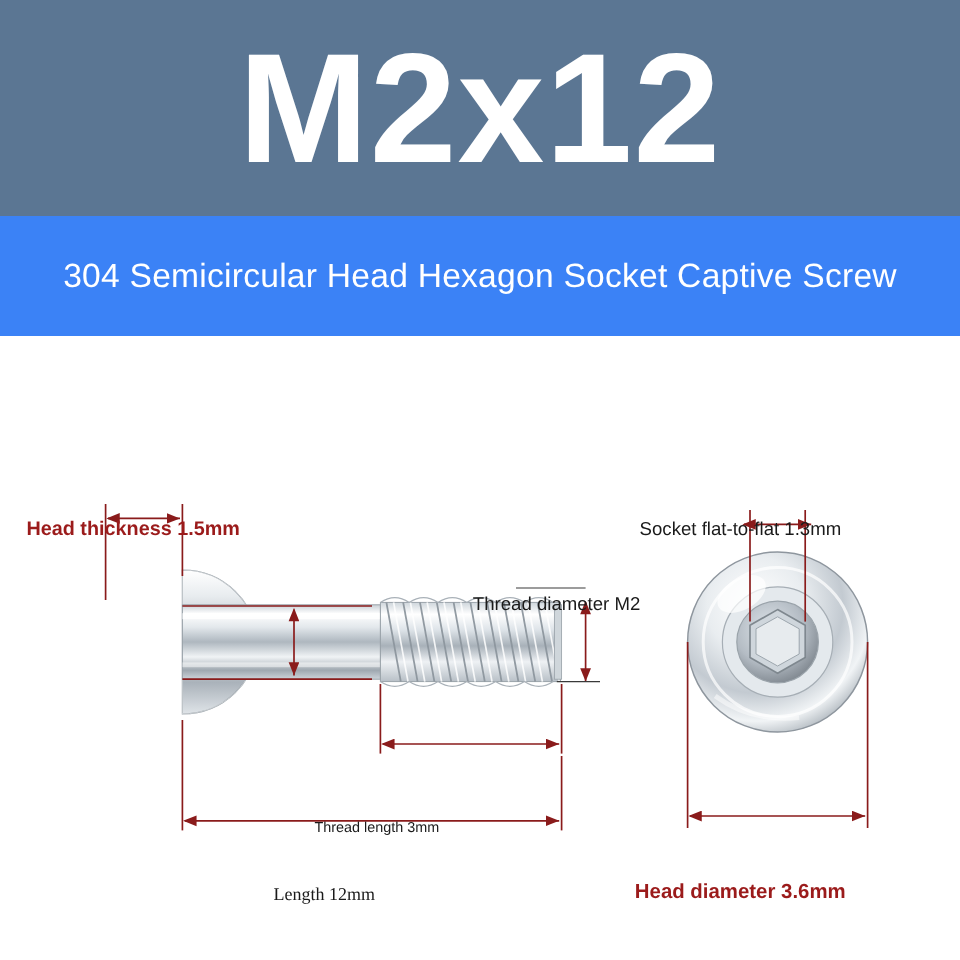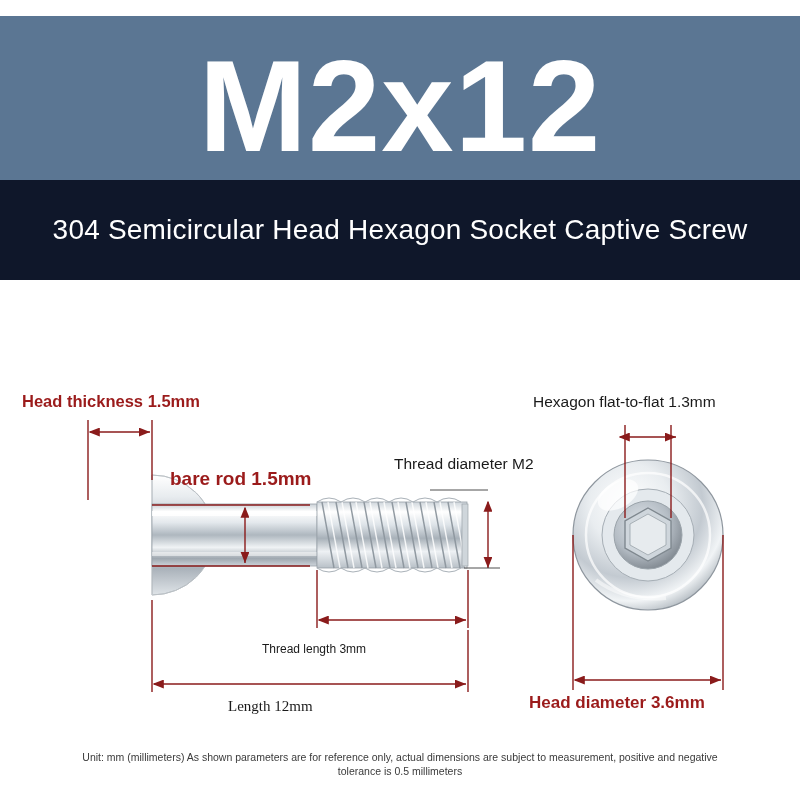--- a/index.html
+++ b/index.html
@@ -6,55 +6,56 @@
   body{
     width:800px;height:800px;
     font-family:"Liberation Sans", sans-serif;
     background:#ffffff;
     overflow:hidden;
   }
   .page{position:relative;width:800px;height:800px;}
 
   
   .header-top{
-    position:absolute;left:0;top:16px;width:800px;height:180px;
+    position:absolute;left:0;top:0;width:800px;height:180px;
     background:#5b7693;
     display:flex;align-items:center;justify-content:center;
   }
   .header-title{
     color:#ffffff;
     font-size:130px;
     font-weight:bold;
     letter-spacing:1px;
     line-height:1;
     font-family:"Liberation Sans", sans-serif;
   }
   .header-bottom{
     position:absolute;left:0;top:180px;width:800px;height:100px;
-    background:#0f172a;
+    background:#3b82f6;
     display:flex;align-items:center;justify-content:center;
   }
   .header-sub{
     color:#ffffff;
     font-size:28px;
     font-weight:normal;
     letter-spacing:0.2px;
   }
 
   
   .diagram{
     position:absolute;left:0;top:280px;width:800px;height:520px;
     background:#ffffff;
   }
   .svg-layer{position:absolute;left:0;top:0;width:800px;height:520px;}
 
   .lbl{
     position:absolute;
     font-family:"Liberation Sans", sans-serif;
     white-space:nowrap;
+    margin-top:40px;
   }
   .lbl-red{color:#9b1b1b;font-weight:bold;}
   .lbl-dark{color:#1a1a1a;}
 
   .lbl-head-thickness{left:22px;top:112px;font-size:16.5px;}
   .lbl-bare-rod{left:170px;top:188px;font-size:19px;}
   .lbl-thread-dia{left:394px;top:175px;font-size:15.5px;}
   .lbl-hex-flat{left:533px;top:113px;font-size:15.5px;}
   .lbl-thread-len{left:262px;top:362px;font-size:12px;}
   .lbl-length{left:228px;top:418px;font-size:15px;font-family:Liberation Serif, serif;}
@@ -223,22 +224,20 @@
       </g>
 
       <g stroke="#8a1b1b" stroke-width="1.4" fill="none">
         <line x1="573" y1="255" x2="573" y2="410"></line>
         <line x1="723" y1="255" x2="723" y2="410"></line>
         <line x1="575" y1="400" x2="721" y2="400" marker-start="url(#arrL)" marker-end="url(#arrR)"></line>
       </g>
     </svg>
 
     <div class="lbl lbl-red lbl-head-thickness">Head thickness 1.5mm</div>
-    <div class="lbl lbl-red lbl-bare-rod">bare rod 1.5mm</div>
     <div class="lbl lbl-dark lbl-thread-dia">Thread diameter M2</div>
-    <div class="lbl lbl-dark lbl-hex-flat">Hexagon flat-to-flat 1.3mm</div>
+    <div class="lbl lbl-dark lbl-hex-flat">Socket flat-to-flat 1.3mm</div>
     <div class="lbl lbl-dark lbl-thread-len">Thread length 3mm</div>
     <div class="lbl lbl-dark lbl-length">Length 12mm</div>
     <div class="lbl lbl-red lbl-head-dia">Head diameter 3.6mm</div>
 
-    <div class="footnote">Unit: mm (millimeters) As shown parameters are for reference only, actual dimensions are subject to measurement, positive and negative tolerance is 0.5 millimeters</div>
   </div>
 </div>
 
 </body></html>

